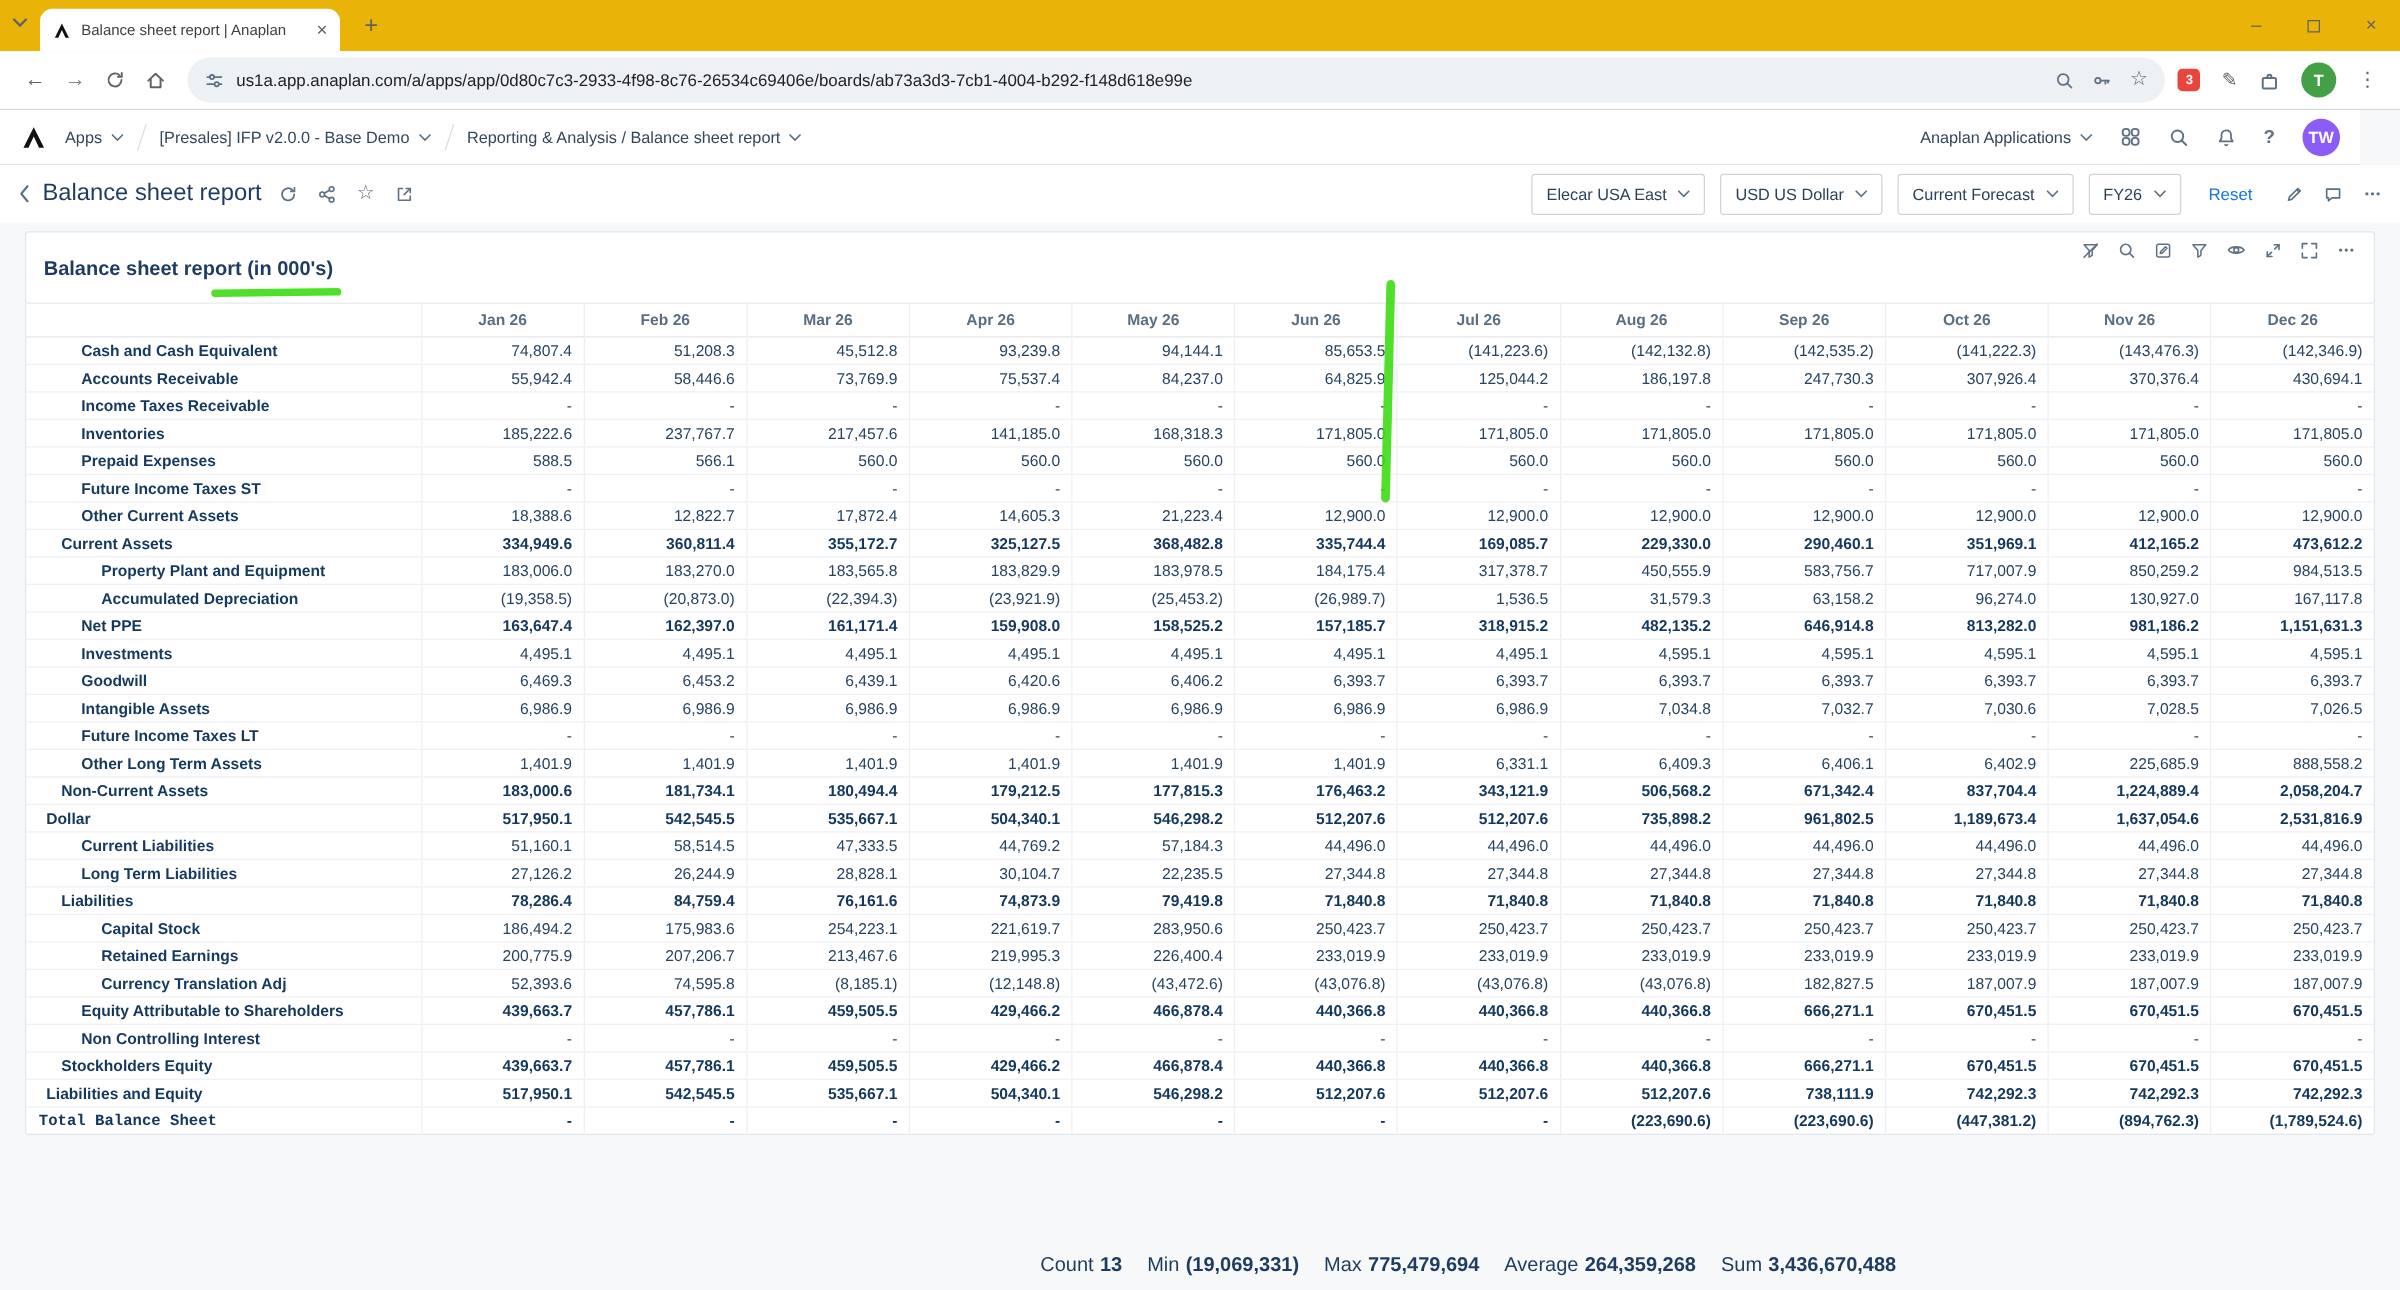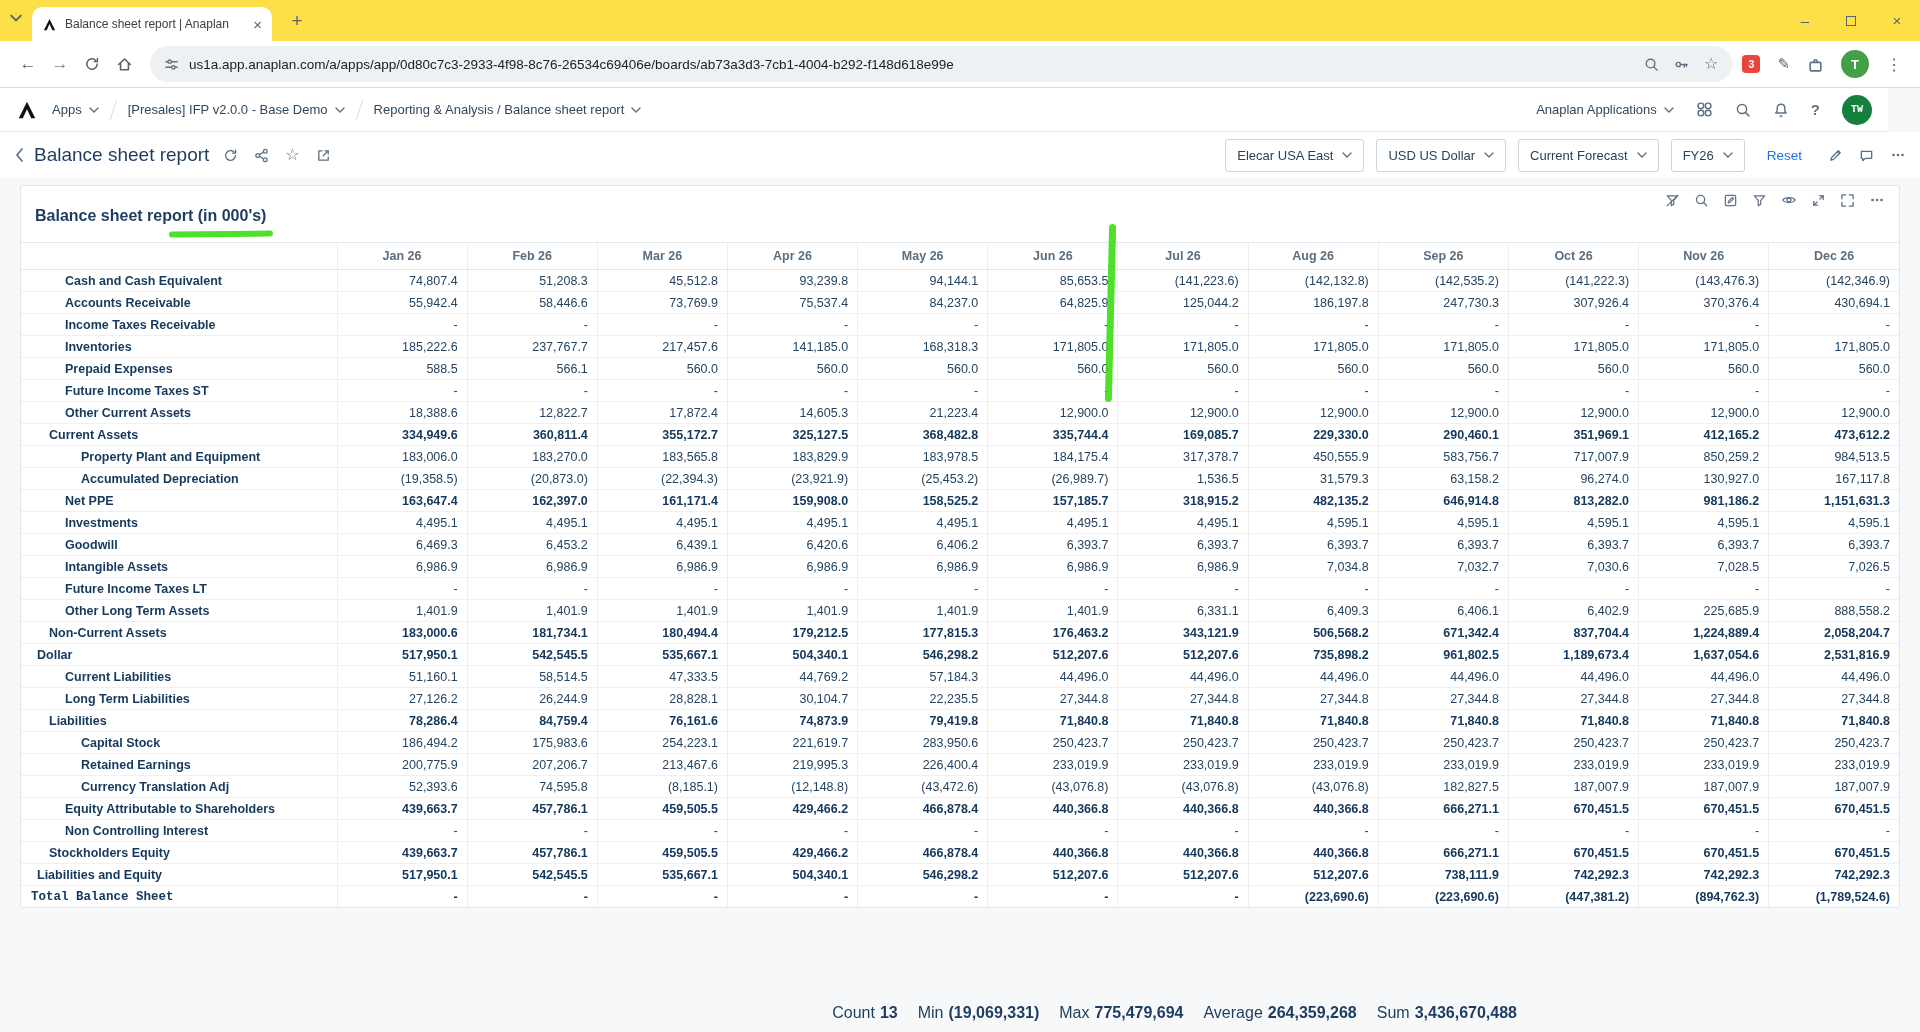--- a/index.html
+++ b/index.html
@@ -2,21 +2,21 @@
 <html><head>
 <meta charset="utf-8">
 <style>
   html,body{margin:0;padding:0;width:1920px;height:1032px;overflow:hidden;
     font-family:"Liberation Sans",sans-serif;background:#f7f8f9;}
   *{box-sizing:border-box;}
   svg{display:block;}
   .icon{color:#5f7183;display:flex;align-items:center;justify-content:center;}
 
   
-  .tabstrip{position:absolute;left:0;top:0;width:1920px;height:41px;background:#fde047;}
+  .tabstrip{position:absolute;left:0;top:0;width:1920px;height:41px;background:#eab308;}
   .tab-search{position:absolute;left:10px;top:14px;color:#5f6368;}
   .tab{position:absolute;left:32px;top:7px;width:240px;height:34px;background:#fff;
     border-radius:10px 10px 0 0;display:flex;align-items:center;padding:0 10px;}
   .tab-title{font-size:12px;color:#3c4043;white-space:nowrap;overflow:hidden;
     text-overflow:ellipsis;flex:1;margin-left:8px;}
   .tab-close{font-size:15px;color:#5f6368;margin-left:6px;cursor:default;}
   .newtab{position:absolute;left:284px;top:8px;width:26px;height:26px;font-size:19px;color:#5f6368;
     display:flex;align-items:center;justify-content:center;}
   .wincontrols{position:absolute;right:0;top:0;height:41px;display:flex;}
   .winbtn{width:46px;height:100%;display:flex;align-items:center;justify-content:center;
@@ -42,22 +42,22 @@
     font-size:13px;font-weight:700;display:flex;align-items:center;justify-content:center;}
   .kebab-v{font-size:16px;color:#5f6368;}
 
   
   .appbar{position:absolute;top:88px;left:0;width:1888px;height:44px;background:#fff;
     border-bottom:1px solid #e6e9ec;display:flex;align-items:center;padding:0 16px;}
   .crumb{font-size:13px;color:#33475b;display:flex;align-items:center;gap:7px;white-space:nowrap;}
   .sep{width:1px;height:22px;background:#d6dce1;transform:rotate(18deg);margin:0 14px;}
   .appbar-right{margin-left:auto;display:flex;align-items:center;gap:22px;}
   .help-q{font-size:15px;font-weight:700;color:#5f7183;}
-  .avatar{width:30px;height:30px;border-radius:50%;background:#15803d;color:#fff;
-    font-size:10px;font-weight:700;display:flex;align-items:center;justify-content:center;font-family:Liberation Mono, monospace;}
+  .avatar{width:30px;height:30px;border-radius:50%;background:#8b5cf6;color:#fff;
+    font-size:13px;font-weight:700;display:flex;align-items:center;justify-content:center;}
 
   
   .pagebar{position:absolute;top:132px;left:0;width:1920px;height:46px;background:#fff;
     display:flex;align-items:center;padding:0 14px;}
   .page-title{font-size:19px;font-weight:400;color:#1e3c5f;margin:0 8px 0 10px;white-space:nowrap;}
   .title-icons{display:flex;gap:16px;align-items:center;color:#5a7184;margin-left:6px;}
   .pagebar-right{margin-left:auto;display:flex;align-items:center;gap:12px;}
   .pill{height:33px;border:1px solid #cdd4da;border-radius:3px;display:flex;align-items:center;
     gap:9px;padding:0 11px;font-size:13px;color:#2c4257;background:#fff;white-space:nowrap;}
   .pill svg{color:#5f7183;}

